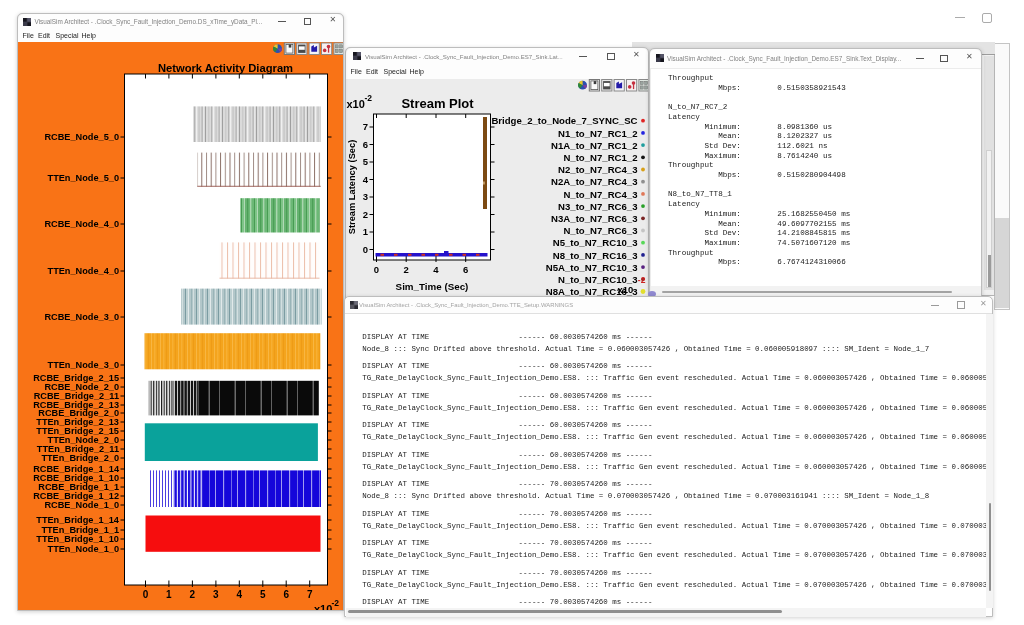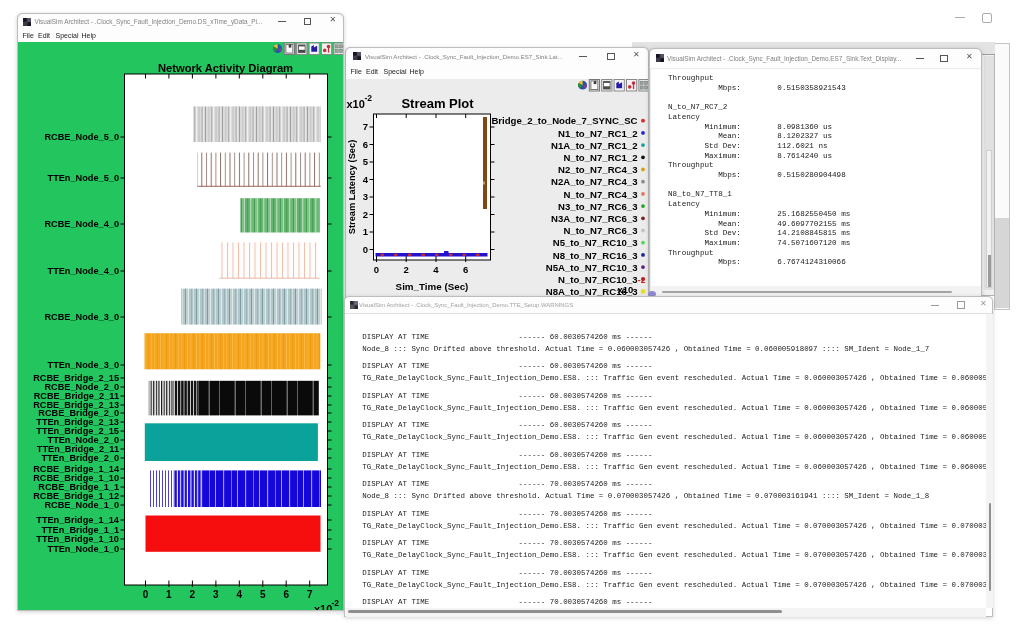--- a/index.html
+++ b/index.html
@@ -238,21 +238,21 @@
   <div class="ttxt" style="left:17px;top:4px;">VisualSim Architect - .Clock_Sync_Fault_Injection_Demo.DS_xTime_yData_Pl...</div>
   <div class="wbtn" style="left:260px;top:7px;width:8px;height:1.2px;background:#555;"></div>
   <div class="wbtn" style="left:286px;top:3.5px;width:5.5px;height:5.5px;border:1px solid #555;"></div>
   <div class="wbtn" style="left:312px;top:2px;">✕</div>
   <div class="menu" style="top:15px;height:13px;">
       <span style="left:5px;">File</span>
       <span style="left:20.5px;">Edit</span>
       <span style="left:38px;">Special</span>
       <span style="left:64px;">Help</span>
     </div>
-  <div id="w1body" class="abs" style="left:0;top:28px;width:325px;height:568px;background:#22c55e;overflow:hidden;">
+  <div id="w1body" class="abs" style="left:0;top:28px;width:325px;height:568px;background:#f97316;overflow:hidden;">
   <svg width="325" height="568" viewBox="0 0 325 568" style="position:absolute;left:0;top:0;">
     <defs>
       <pattern id="p1" width="17" height="1" patternUnits="userSpaceOnUse">
             <rect width="17" height="1" fill="#dadada"></rect>
             <rect width="1" height="1" fill="#9f9f9f"></rect>
             <rect x="3.4" width="0.9" height="1" fill="#c2c2c2"></rect>
             <rect x="6.2" width="1" height="1" fill="#ababab"></rect>
             <rect x="8.4" width="0.7" height="1" fill="#ffffff"></rect>
             <rect x="10.6" width="0.9" height="1" fill="#bdbdbd"></rect>
             <rect x="13.6" width="1" height="1" fill="#a8a8a8"></rect>

